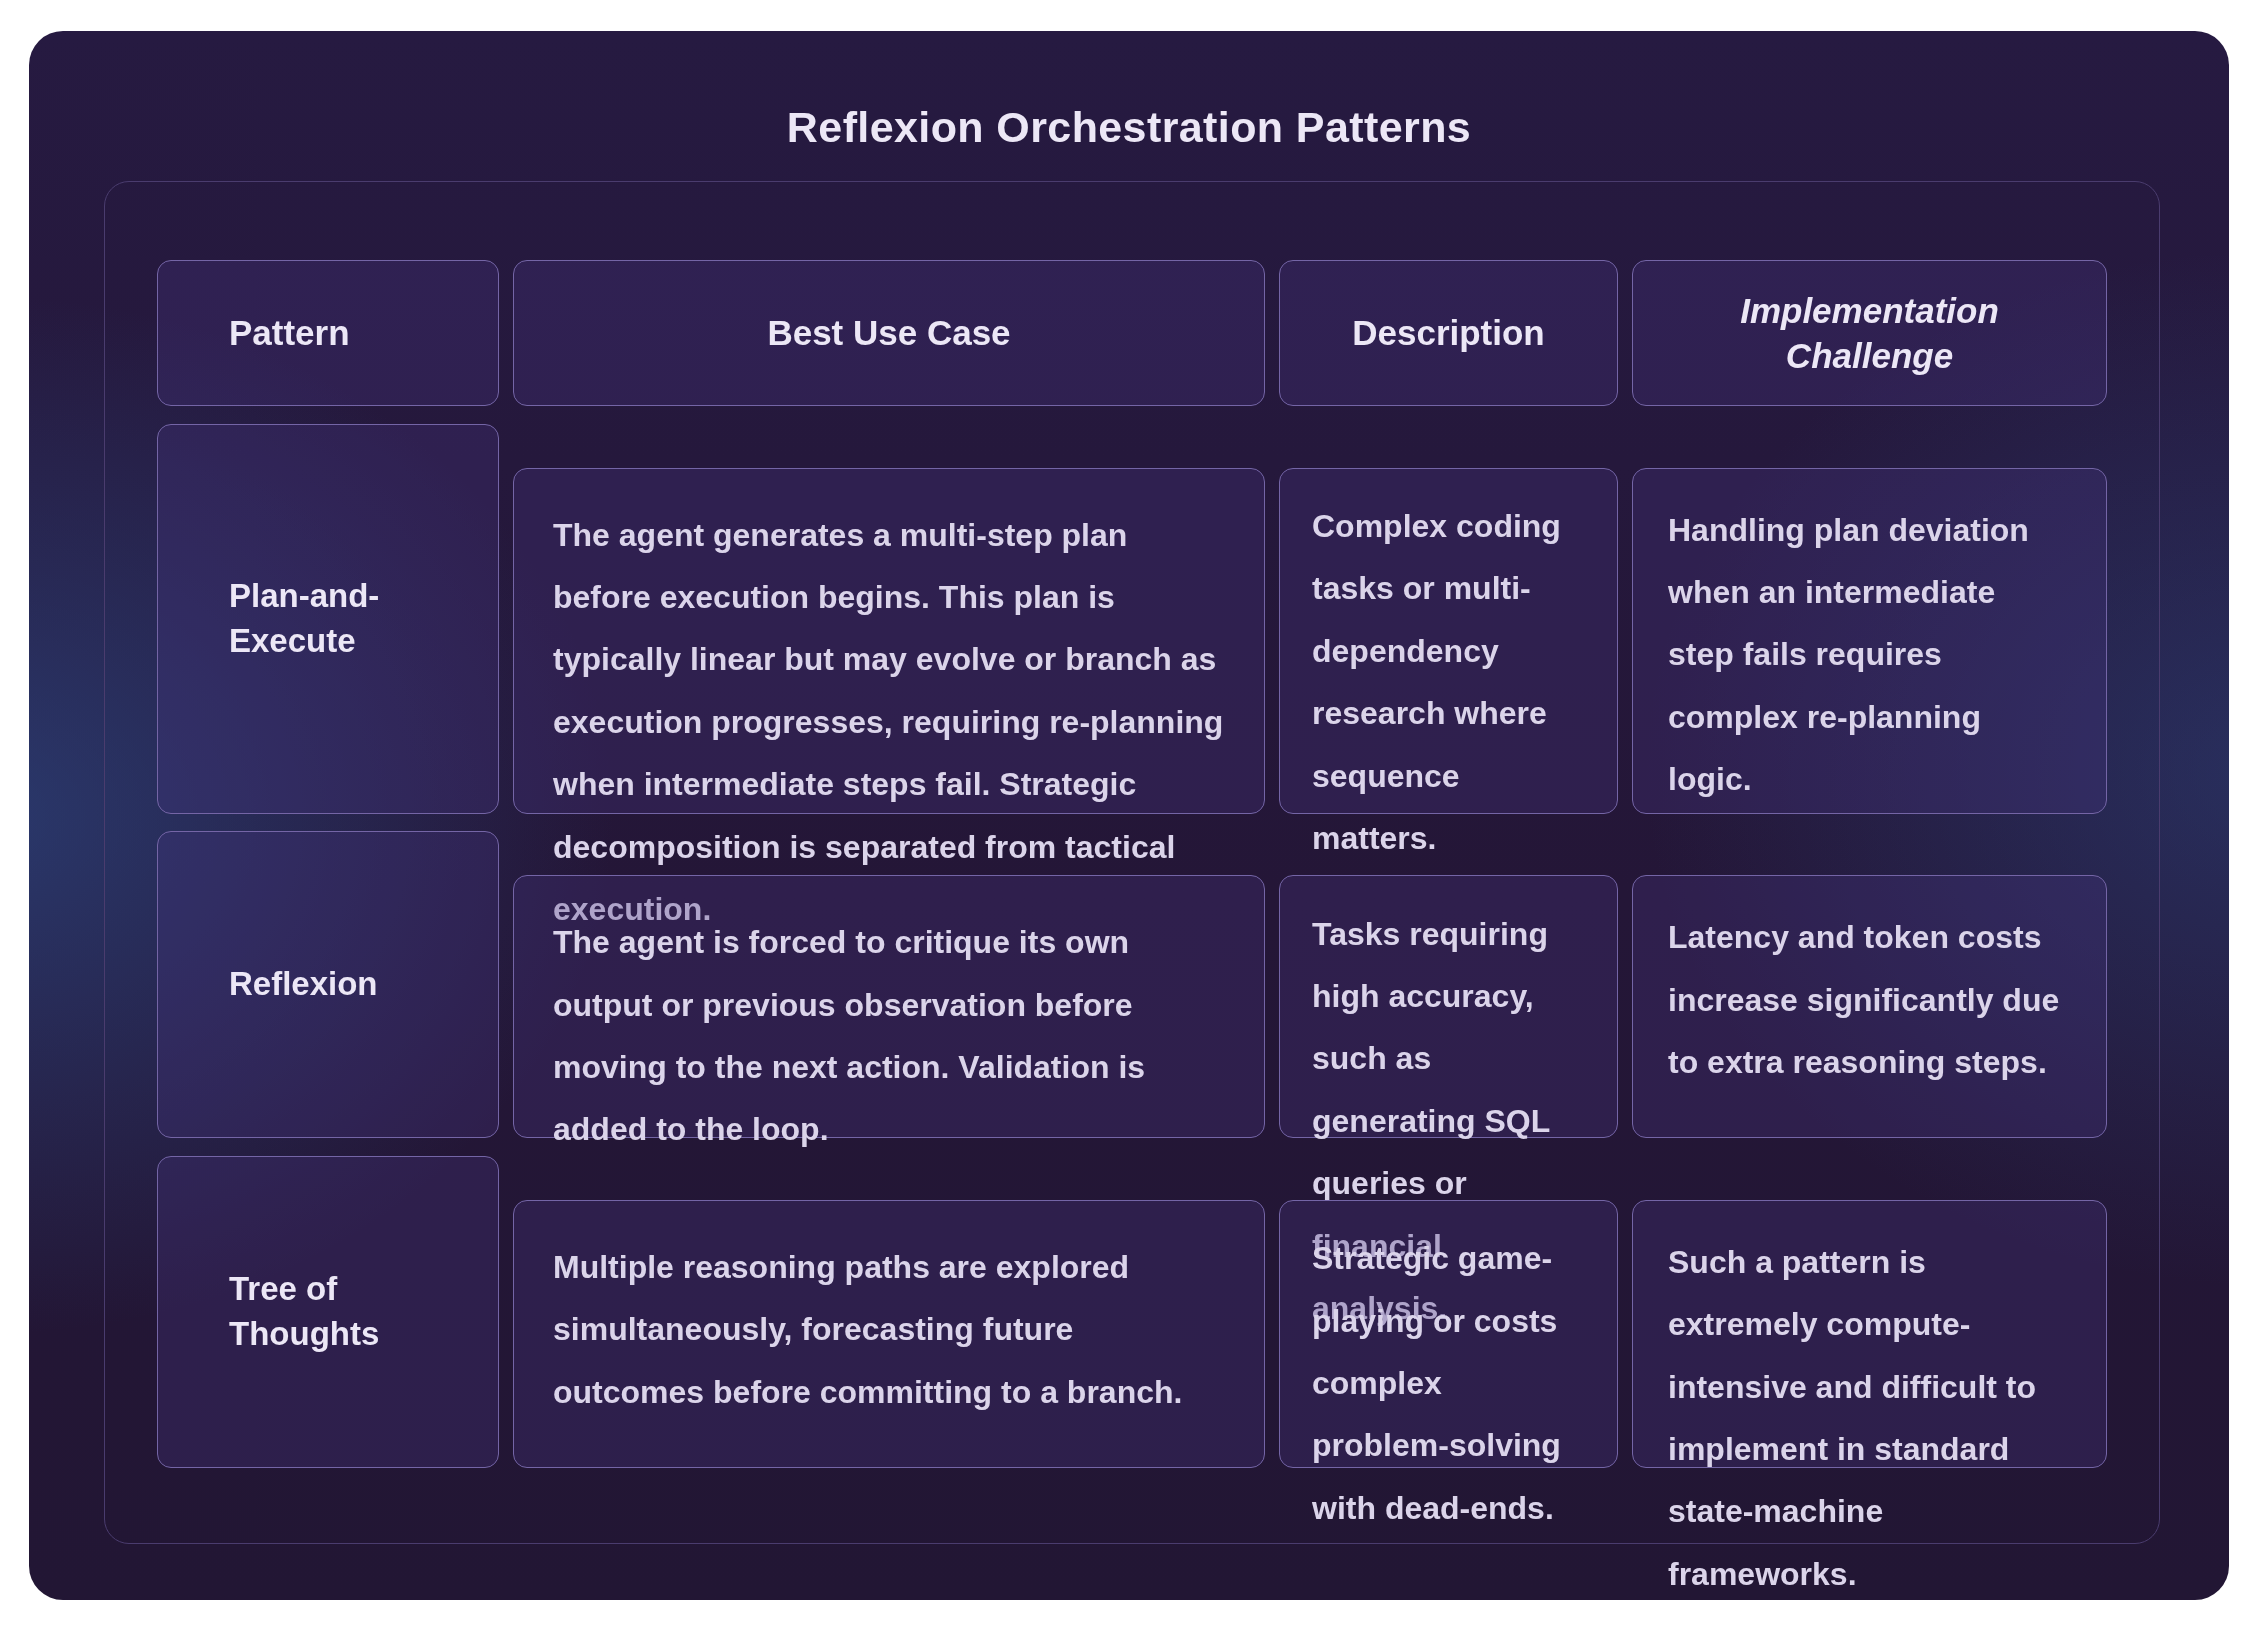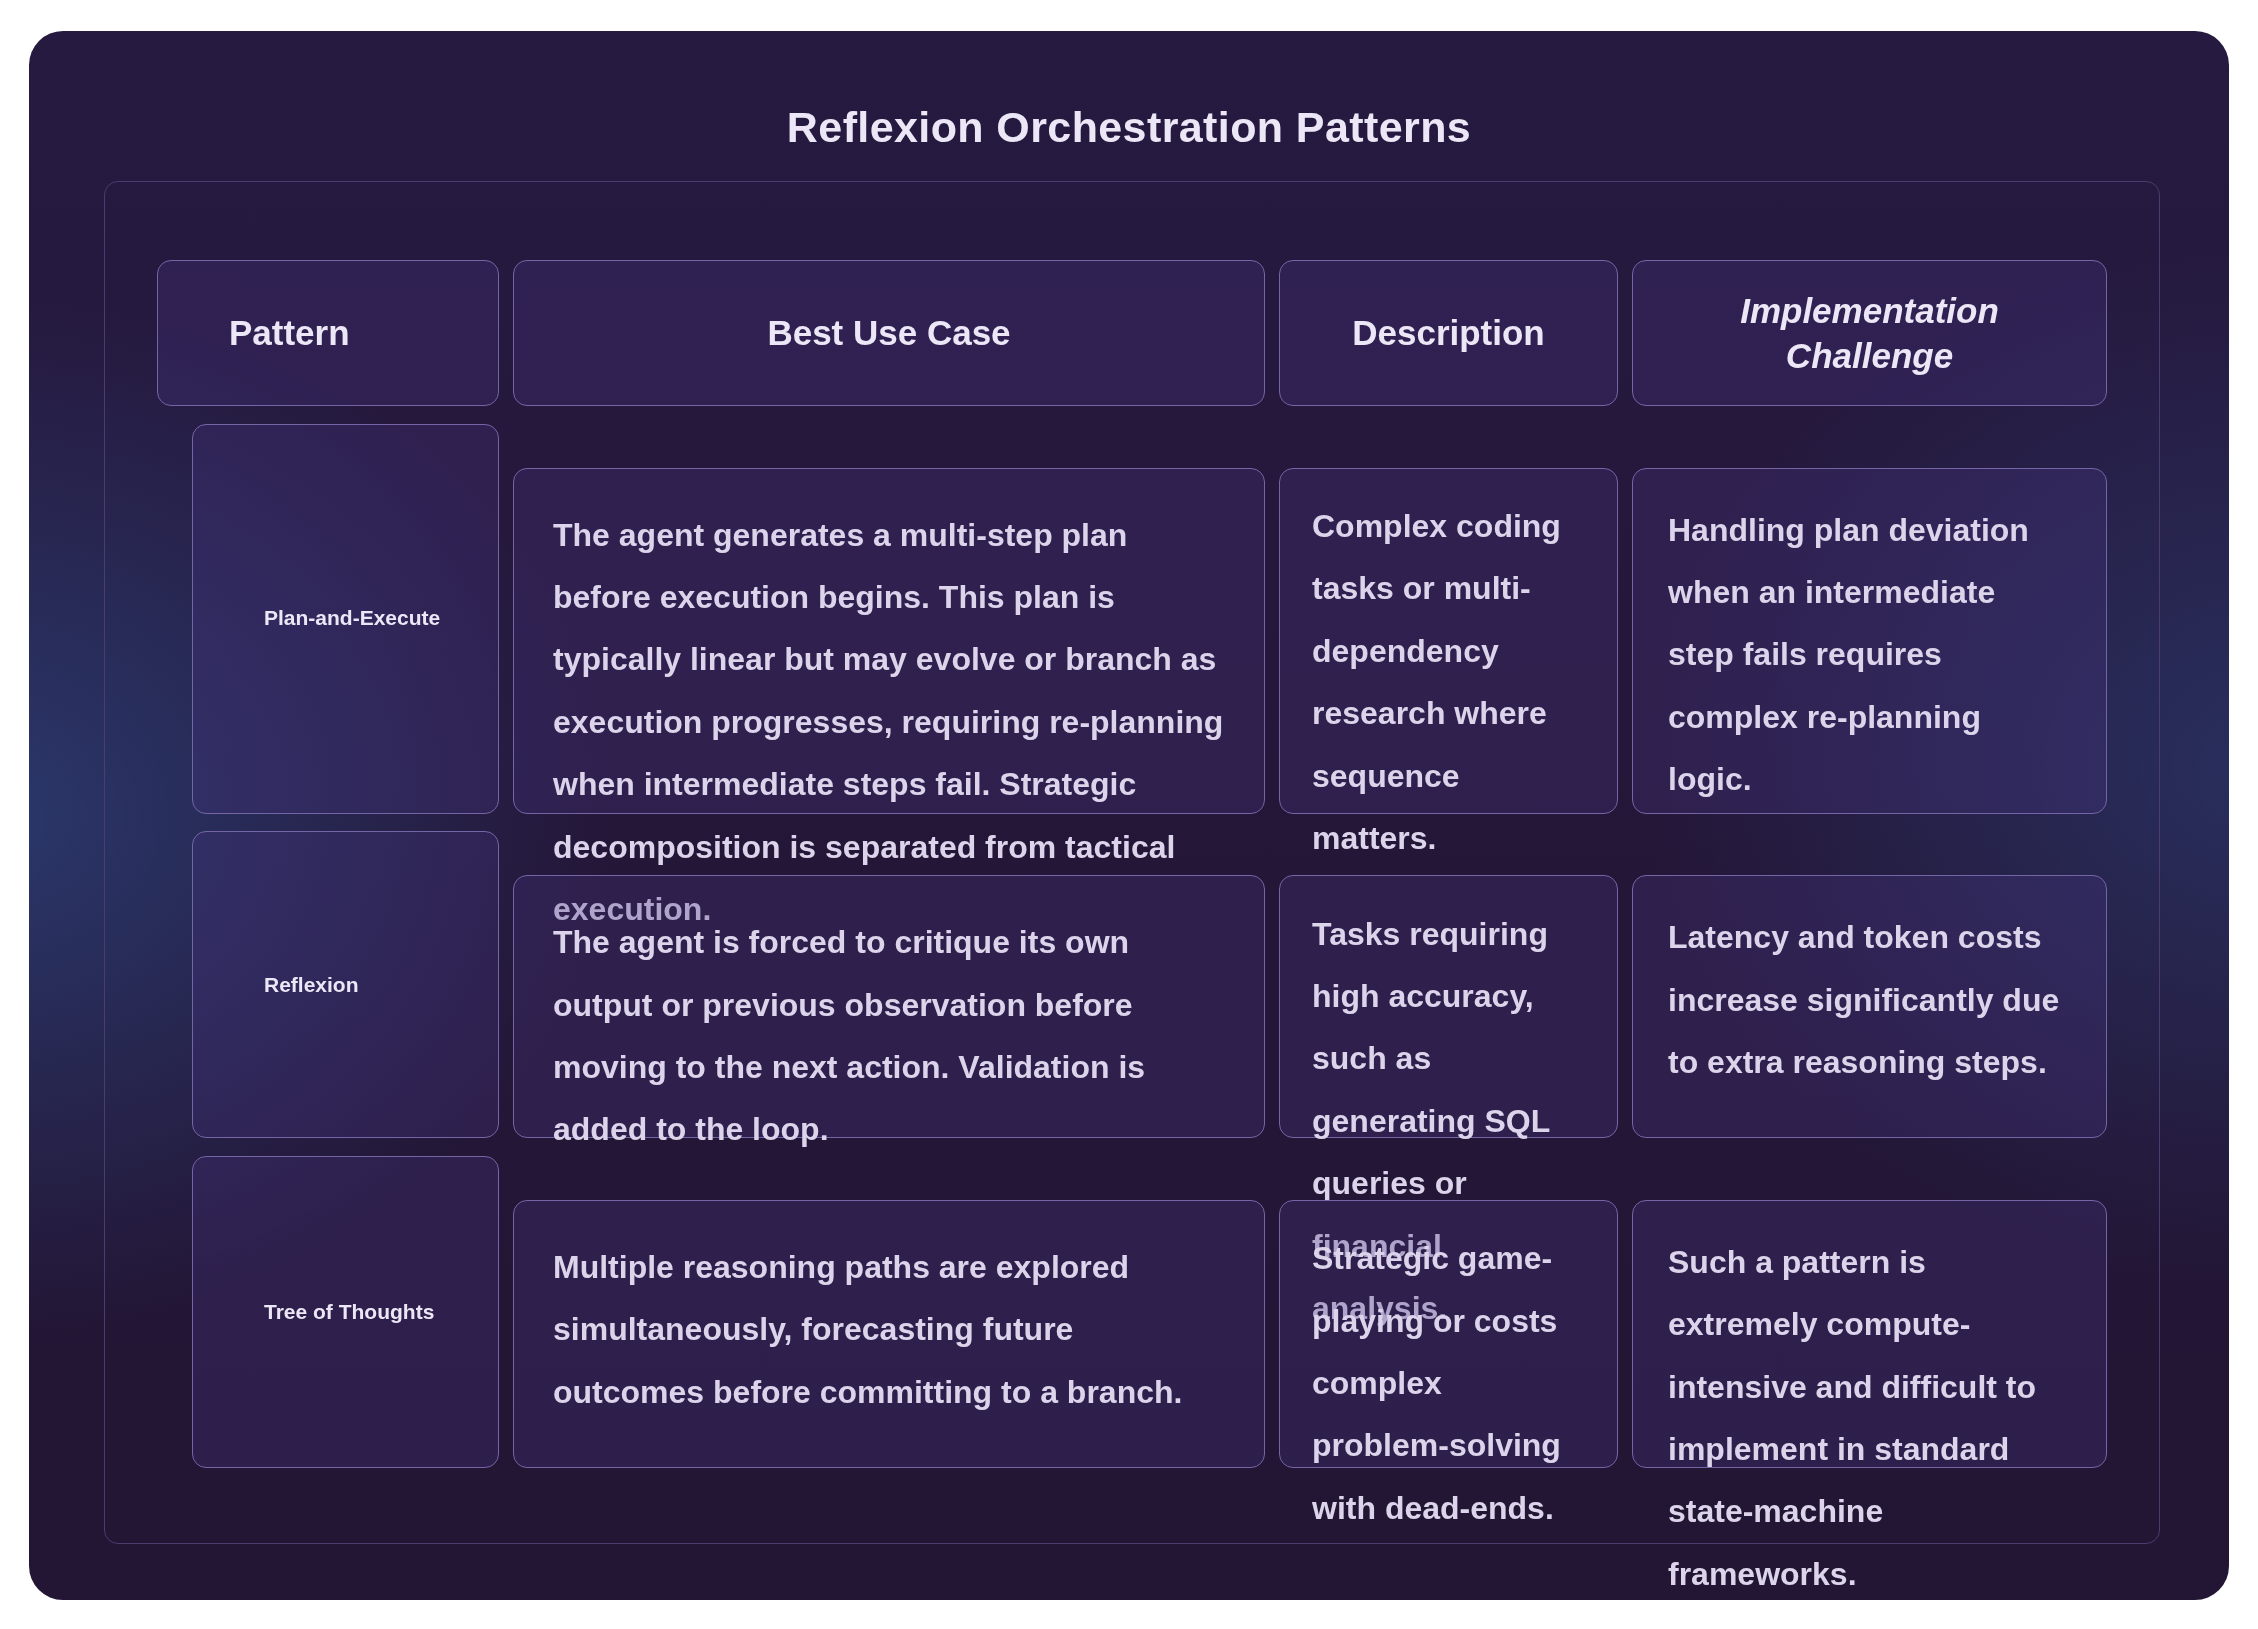--- a/index.html
+++ b/index.html
@@ -26,21 +26,21 @@
     font-size: 43px;
     font-weight: 700;
     letter-spacing: 0.4px;
     color: #ece7f6;
   }
   .table-container {
     position: absolute;
     left: 75px; top: 150px;
     width: 2056px; height: 1363px;
     border: 1.8px solid #4a3c6e;
-    border-radius: 14px;
+    border-radius: 25px;
     padding: 78px 52px;
   }
   .table-grid {
     display: grid;
     grid-template-columns: 342px 752px 339px 475px;
     grid-template-rows: 146px 390px 307px 312px;
     gap: 17.6px 14px;
   }
   .cell {
     background: rgba(72,52,130,0.30);
@@ -56,26 +56,25 @@
     font-weight: 600;
     color: #ece7f6;
     text-align: center;
     line-height: 1.3;
     padding: 0 26.5px;
   }
   .header-cell.left { justify-content: flex-start; padding-left: 71px; text-align: left; }
   .pattern-cell {
     display: flex;
     align-items: center;
-    font-size: 21px;
+    font-size: 33px;
     font-weight: 700;
     color: #ece7f6;
     line-height: 1.35;
     padding: 17.6px 42px 17.6px 71px;
-    margin-left: 35px;
   }
   .text-cell {
     font-size: 32px;
     font-weight: 700;
     line-height: 1.95;
     padding: 35px 39px 26.5px 39px;
     margin-top: 44px;
   }
   .text-cell.narrow { padding: 26.5px 53px 23px 32px; }
   .text-cell.challenge { padding: 30px 42px 23px 35px; }

